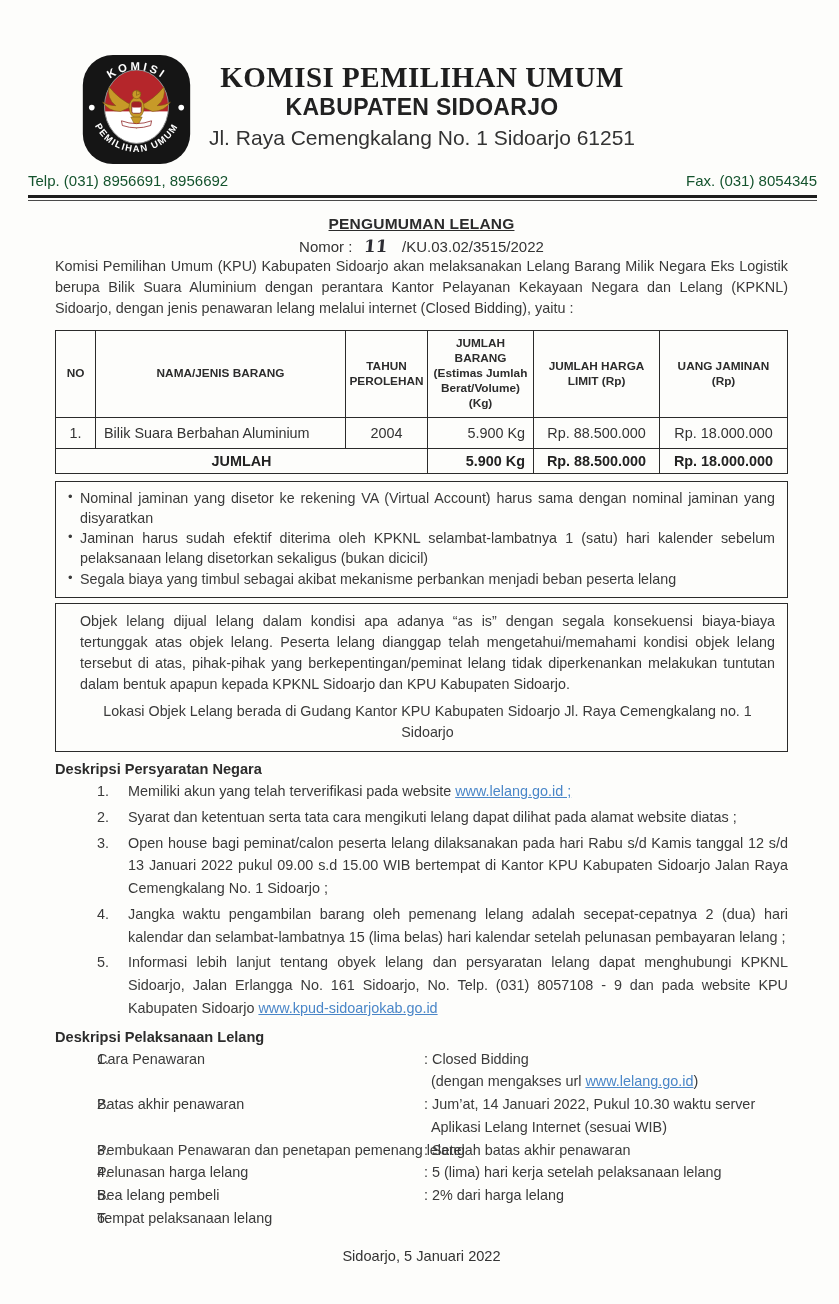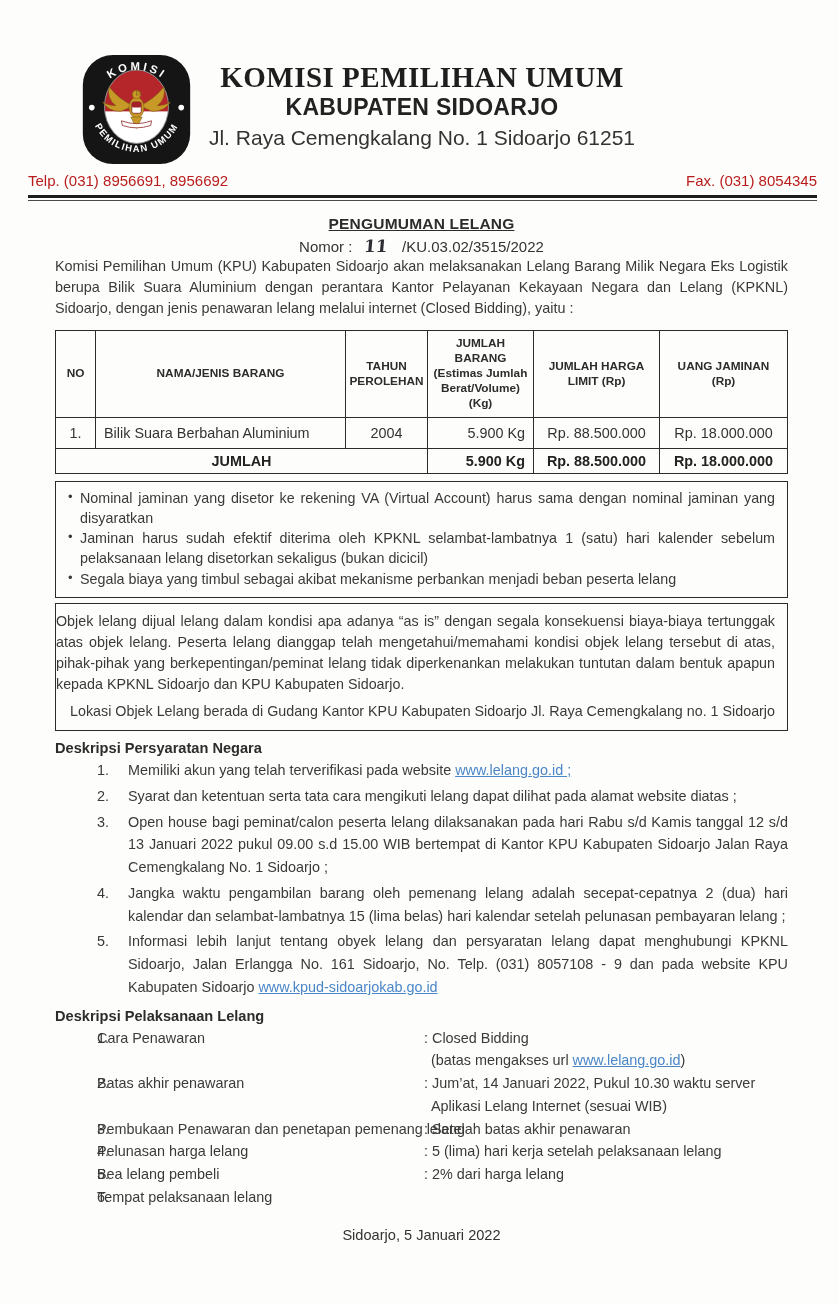--- a/index.html
+++ b/index.html
@@ -19,21 +19,21 @@
   .header-text { text-align: center; padding-top: 10px; padding-left: 60px; padding-right: 55px; }
   .org1 {
     font-family: "Liberation Serif", serif;
     font-weight: 700; font-size: 29px; color: #1e1e1e; letter-spacing: 0.5px; line-height: 1.1;
   }
   .org2 { font-weight: 700; font-size: 23px; color: #222; letter-spacing: 0.3px; }
   .addr { font-size: 21px; color: #333; margin-top: 5px; }
   .contact-row {
     display: flex; justify-content: space-between;
     padding: 0 22px 0 28px; margin-top: 8px;
-    font-size: 15px; color: #b91c1c; align-items: center;
+    font-size: 15px; color: #14532d; align-items: center;
   }
   .rule { margin: 6px 22px 0 28px; height: 6px;
     border-top: 3px solid #1d1d1d; border-bottom: 1px solid #4a4a4a; }
 
   
   .content { padding: 0 51px 0 55px; }
   .doc-title { text-align: center; margin-top: 14px; font-weight: 700; font-size: 15.5px;
     color: #2c2c2c; text-decoration: underline; letter-spacing: 0.2px; }
   .nomor-line { text-align: center; margin-top: 3px; font-size: 15px; color: #333; }
   .nomor-hand { display: inline-block; font-family: "DejaVu Serif", serif; font-size: 17px;
@@ -51,24 +51,24 @@
   .col-kg { width: 106px; } .col-limit { width: 126px; }
   .c { text-align: center; } .r { text-align: right; }
   tr.total td { font-weight: 700; padding: 4px 8px; color: #222; }
 
   
   .note-box { border: 1px solid #2b2b2b; margin-top: 7px; padding: 6px 12px 8px 10px;
     font-size: 14.3px; line-height: 1.42; }
   .note-box ul { list-style: none; }
   .note-box li { padding-left: 14px; position: relative; text-align: justify; }
   .note-box li::before { content: "\2022"; position: absolute; left: 2px; top: 0; font-size: 13px; }
-  .cond-box { border: 1px solid #2b2b2b; margin-top: 5px; padding: 7px 12px 8px 0;
+  .cond-box { border: 1px solid #2b2b2b; margin-top: 5px; padding: 7px 12px 8px 24px;
     font-size: 14.3px; line-height: 1.47; }
   .cond-box p { text-align: justify; }
-  .cond-box p + p { margin-top: 6px; text-align: right; }
+  .cond-box p + p { margin-top: 6px; text-align: center; }
 
   
   .sect-head { margin-top: 9px; font-weight: 700; font-size: 14.6px; color: #2c2c2c; }
   .num-list { margin-top: 3px; }
   .num-item { position: relative; padding-left: 73px; font-size: 14.4px;
     line-height: 1.58; margin-bottom: 3px; text-align: justify; }
   .num-item .num { position: absolute; left: 42px; top: 0; }
 
   .kv-list { margin-top: 3px; }
   .kv-row { display: flex; font-size: 14.4px; line-height: 1.58; }
@@ -218,21 +218,21 @@
     </div>
 
     <div class="sect-head">Deskripsi Pelaksanaan Lelang</div>
     <div class="kv-list">
 
       <div class="kv-row">
         <span class="num">1.</span>
         <span class="kv-label">Cara Penawaran</span>
         <span class="kv-values">
           <div class="vline"><span>: Closed Bidding</span></div>
-          <div class="vline cont"><span>(batas mengakses url </span><a class="link">www.lelang.go.id</a><span>)</span></div>
+          <div class="vline cont"><span>(dengan mengakses url </span><a class="link">www.lelang.go.id</a><span>)</span></div>
         </span>
       </div>
 
       <div class="kv-row">
         <span class="num">2.</span>
         <span class="kv-label">Batas akhir penawaran</span>
         <span class="kv-values">
           <div class="vline"><span>: Jum’at, 14 Januari 2022, Pukul 10.30 waktu server</span></div>
           <div class="vline cont"><span>Aplikasi Lelang Internet (sesuai WIB)</span></div>
         </span>

